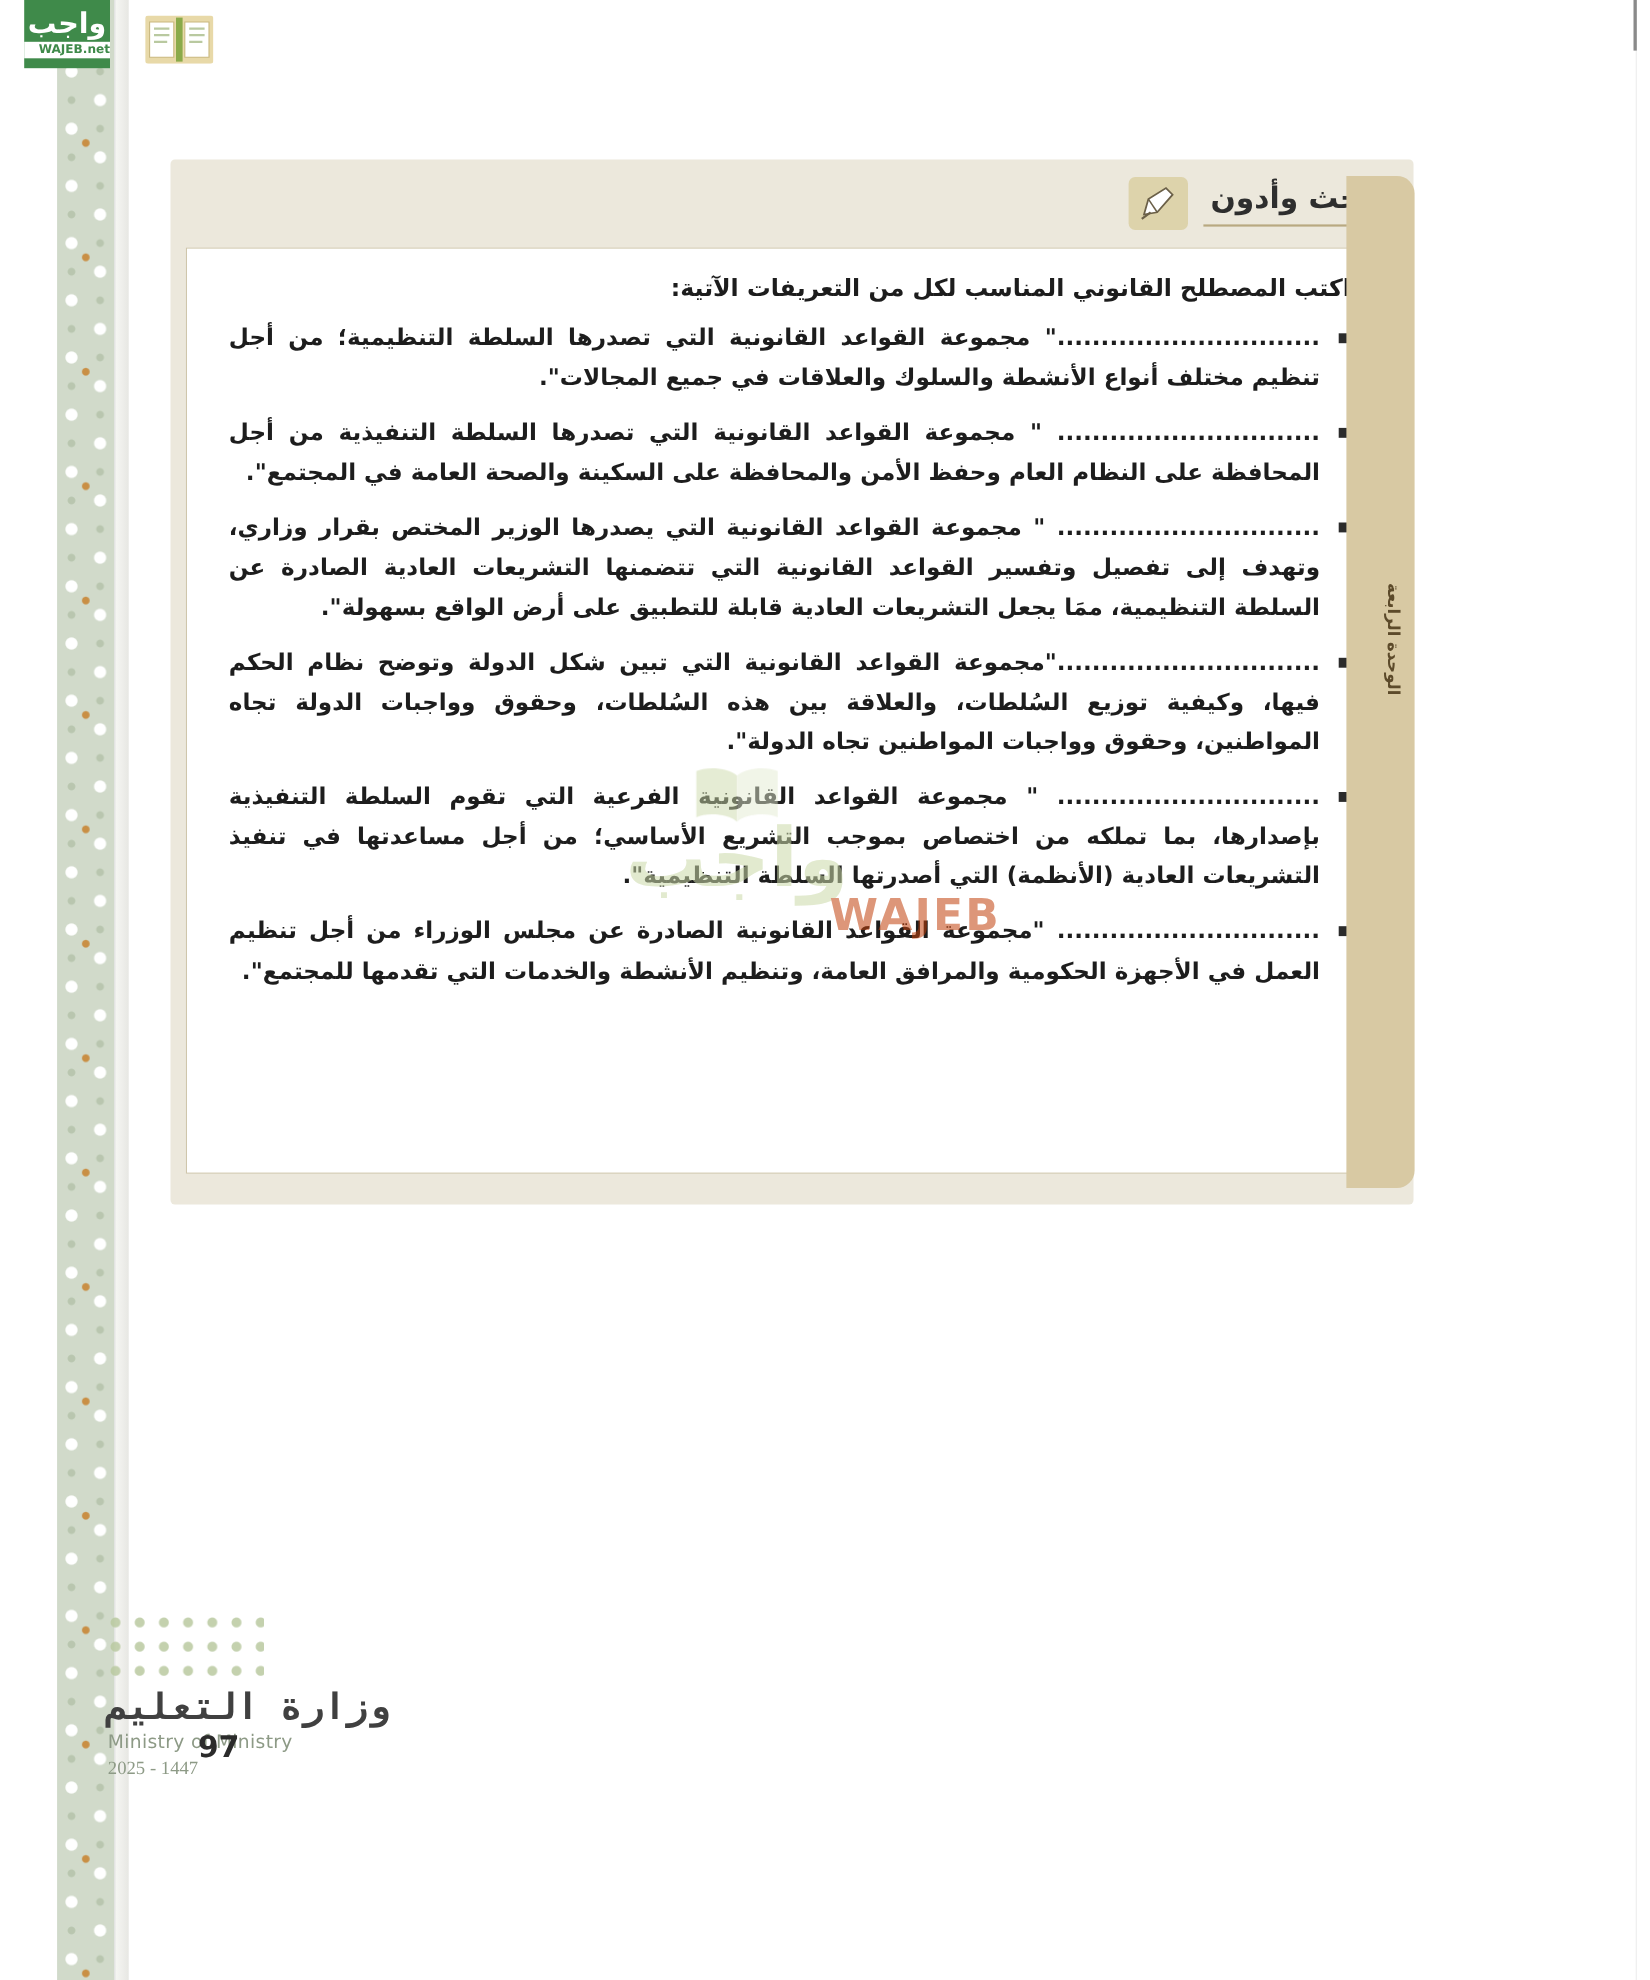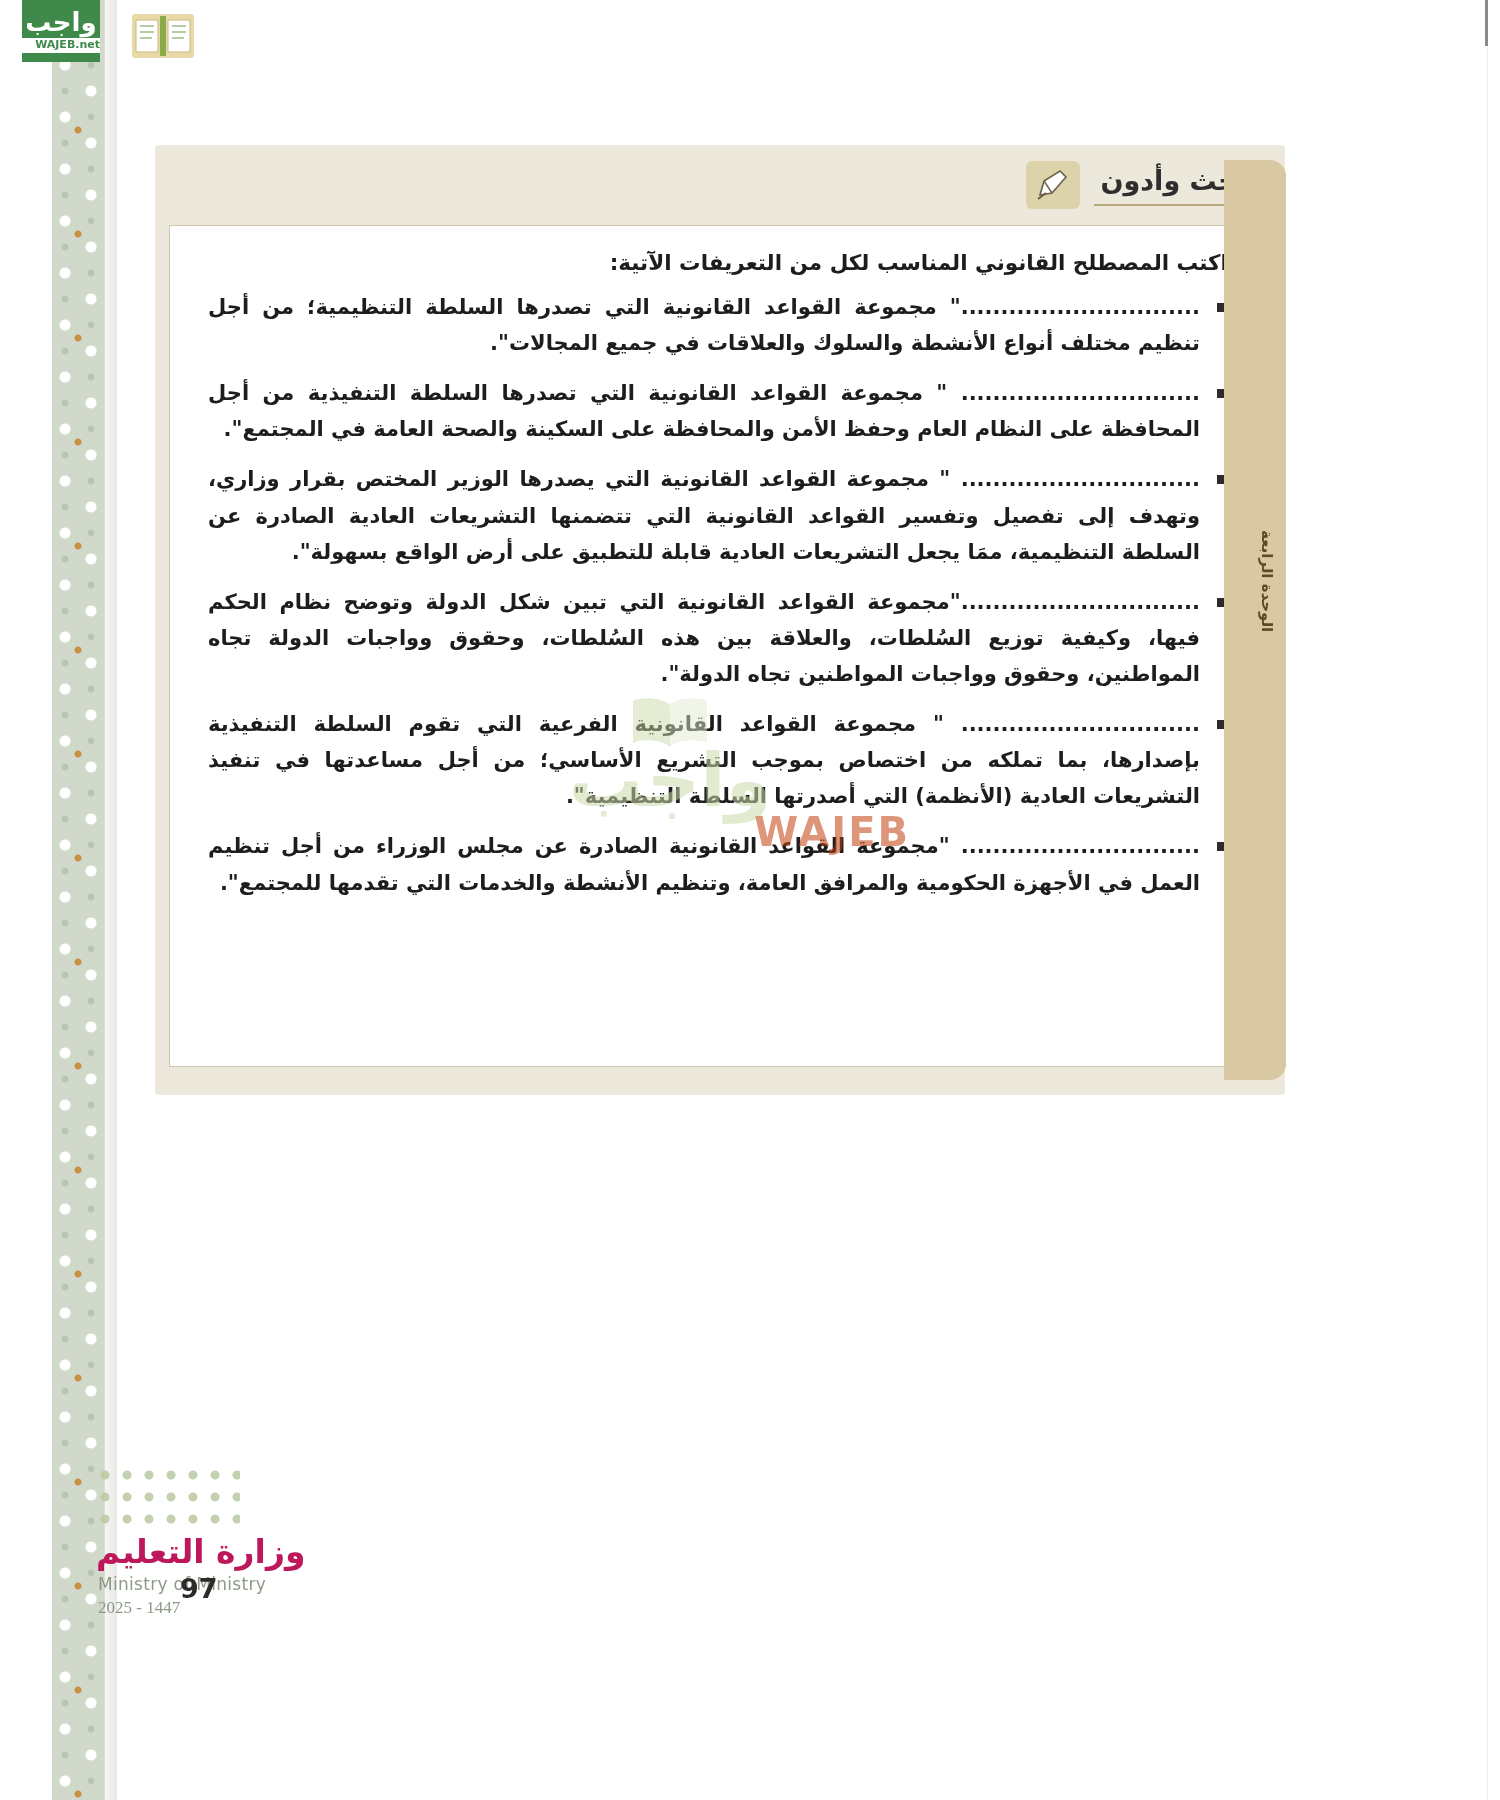--- a/index.html
+++ b/index.html
@@ -278,23 +278,24 @@
     background-image: radial-gradient(circle at 5px 5px, #b9c9a0 4px, transparent 5px);
     background-size: 22px 22px;
     opacity: 0.85;
   }
   .moe-ar {
     position: absolute;
     left: 0;
     top: 62px;
     font-size: 33px;
     font-weight: bold;
-    color: #be185d;
+    color: #404040;
     letter-spacing: 1px;
     direction: rtl;
+    font-family: Liberation Mono, monospace;
   }
   .moe-en {
     position: absolute;
     left: 2px;
     top: 104px;
     font-size: 17px;
     color: #8d9a86;
     letter-spacing: 0.3px;
     direction: ltr;
   }

